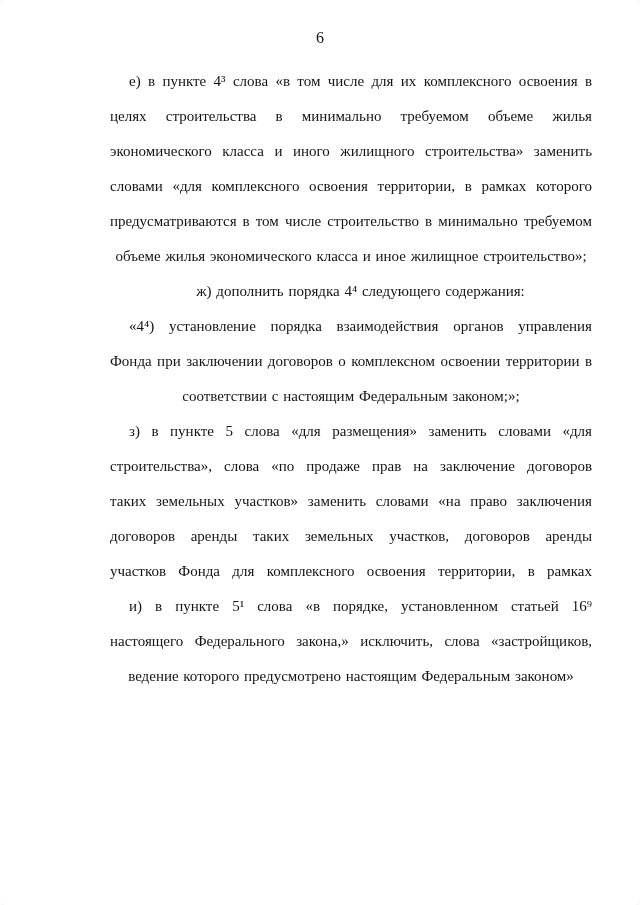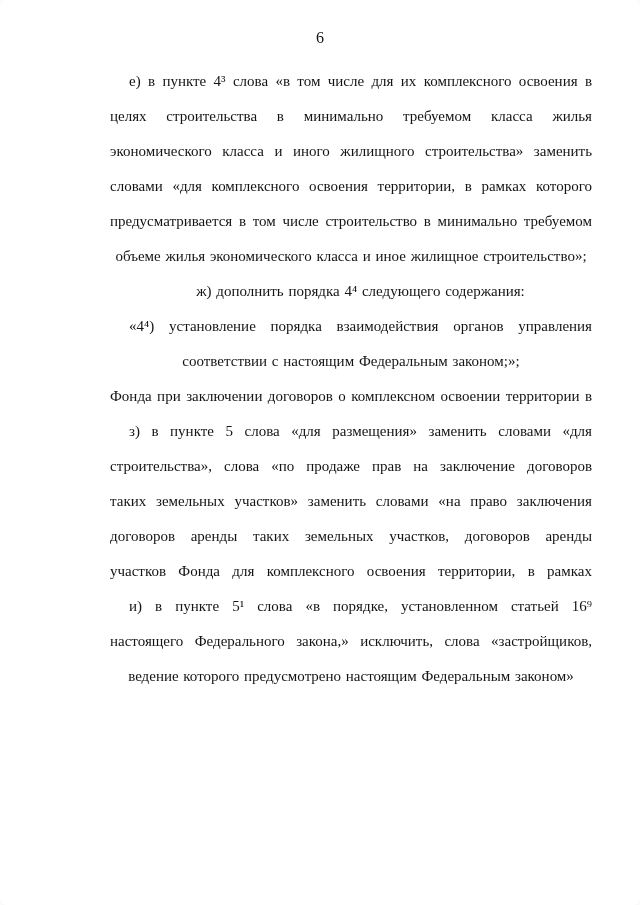--- a/index.html
+++ b/index.html
@@ -58,33 +58,33 @@
 </style>
 </head>
 <body>
 
 <main class="page">
   <div class="pagenum">6</div>
 
   <section class="doc-body" id="doc-body">
       <div>
         <div class="ln jl ind">е) в пункте 4³ слова «в том числе для их комплексного освоения в</div>
-        <div class="ln jl">целях строительства в минимально требуемом класса жилья</div>
+        <div class="ln jl">целях строительства в минимально требуемом объеме жилья</div>
         <div class="ln jl">экономического класса и иного жилищного строительства» заменить</div>
         <div class="ln jl">словами «для комплексного освоения территории, в рамках которого</div>
-        <div class="ln jl">предусматривается в том числе строительство в минимально требуемом</div>
+        <div class="ln jl">предусматриваются в том числе строительство в минимально требуемом</div>
         <div class="ln">объеме жилья экономического класса и иное жилищное строительство»;</div>
       </div>
       <div>
         <div class="ln ind">ж) дополнить порядка 4⁴ следующего содержания:</div>
       </div>
       <div>
         <div class="ln jl ind">«4⁴) установление порядка взаимодействия органов управления</div>
+        <div class="ln jl">Фонда при заключении договоров о комплексном освоении территории в</div>
         <div class="ln">соответствии с настоящим Федеральным законом;»;</div>
-        <div class="ln jl">Фонда при заключении договоров о комплексном освоении территории в</div>
       </div>
       <div>
         <div class="ln jl ind">з) в пункте 5 слова «для размещения» заменить словами «для</div>
         <div class="ln jl">строительства», слова «по продаже прав на заключение договоров аренды</div>
         <div class="ln jl">таких земельных участков» заменить словами «на право заключения</div>
         <div class="ln jl">договоров аренды таких земельных участков, договоров аренды земельных</div>
         <div class="ln jl">участков Фонда для комплексного освоения территории, в рамках которого</div>
       </div>
       <div>
         <div class="ln jl ind">и) в пункте 5¹ слова «в порядке, установленном статьей 16⁹</div>

